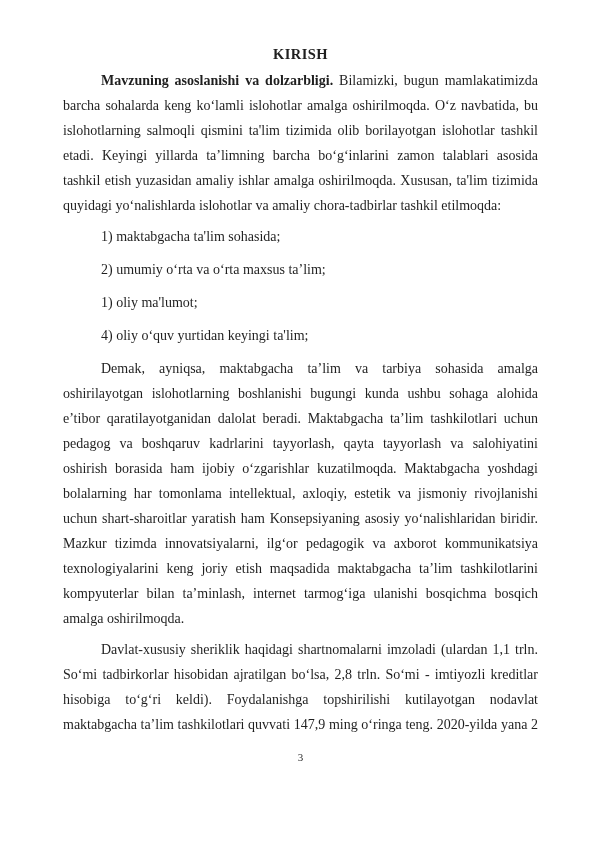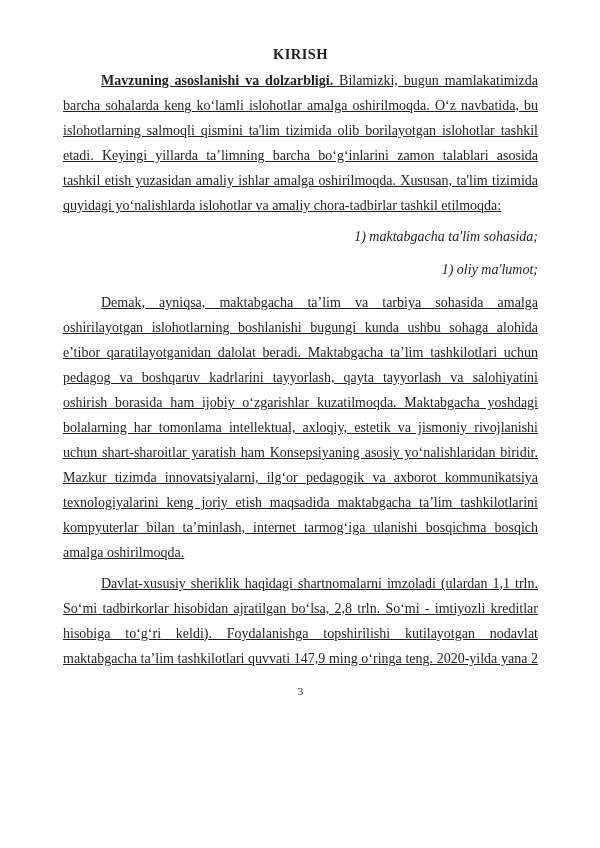--- a/index.html
+++ b/index.html
@@ -24,33 +24,31 @@
     text-align: center;
     font-weight: bold;
     font-size: 14.5px;
     line-height: 20px;
     margin: 0 0 4px 0;
     letter-spacing: 0.4px;
   }
   .para {
     margin: 0 0 6px 0;
     text-align: justify;
-    text-decoration: underline;
   }
   .indent {
     text-indent: 38px;
   }
   .lead {
     font-weight: bold;
   }
   .list-item {
     margin: 0 0 8px 0;
     padding-left: 38px;
-    text-align: right;
-    font-style: italic;
+    text-align: left;
   }
   .continues {
     text-align-last: justify;
     margin-bottom: 12px;
   }
   .pagenum {
     text-align: center;
     font-size: 11px;
     line-height: 16px;
     margin-top: 10px;
@@ -61,23 +59,25 @@
 <body>
 
 <div class="doc">
 
   <div class="title">KIRISH</div>
 
   <p class="para indent"><span class="lead">Mavzuning asoslanishi va dolzarbligi.</span><span> Bilamizki, bugun mamlakatimizda barcha sohalarda keng ko‘lamli islohotlar amalga oshirilmoqda. O‘z navbatida, bu islohotlarning salmoqli qismini ta'lim tizimida olib borilayotgan islohotlar tashkil etadi. Keyingi yillarda ta’limning barcha bo‘g‘inlarini zamon talablari asosida tashkil etish yuzasidan amaliy ishlar amalga oshirilmoqda. Xususan, ta'lim tizimida quyidagi yo‘nalishlarda islohotlar va amaliy chora-tadbirlar tashkil etilmoqda:</span></p>
 
   <p class="list-item">1) maktabgacha ta'lim sohasida;</p>
 
+  <p class="list-item">2) umumiy o‘rta va o‘rta maxsus ta’lim;</p>
 
   <p class="list-item">1) oliy ma'lumot;</p>
 
+  <p class="list-item">4) oliy o‘quv yurtidan keyingi ta'lim;</p>
 
 
   <p class="para indent">Demak, ayniqsa, maktabgacha ta’lim va tarbiya sohasida amalga oshirilayotgan islohotlarning boshlanishi bugungi kunda ushbu sohaga alohida e’tibor qaratilayotganidan dalolat beradi. Maktabgacha ta’lim tashkilotlari uchun pedagog va boshqaruv kadrlarini tayyorlash, qayta tayyorlash va salohiyatini oshirish borasida ham ijobiy o‘zgarishlar kuzatilmoqda. Maktabgacha yoshdagi bolalarning har tomonlama intellektual, axloqiy, estetik va jismoniy rivojlanishi uchun shart-sharoitlar yaratish ham Konsepsiyaning asosiy yo‘nalishlaridan biridir. Mazkur tizimda innovatsiyalarni, ilg‘or pedagogik va axborot kommunikatsiya texnologiyalarini keng joriy etish maqsadida maktabgacha ta’lim tashkilotlarini kompyuterlar bilan ta’minlash, internet tarmog‘iga ulanishi bosqichma bosqich amalga oshirilmoqda.</p>
 
   <p class="para indent continues">Davlat-xususiy sheriklik haqidagi shartnomalarni imzoladi (ulardan 1,1 trln. So‘mi tadbirkorlar hisobidan ajratilgan bo‘lsa, 2,8 trln. So‘mi - imtiyozli kreditlar hisobiga to‘g‘ri keldi). Foydalanishga topshirilishi kutilayotgan nodavlat maktabgacha ta’lim tashkilotlari quvvati 147,9 ming o‘ringa teng. 2020-yilda yana 2</p>
 
   <div class="pagenum">3</div>
 
 </div>
 

